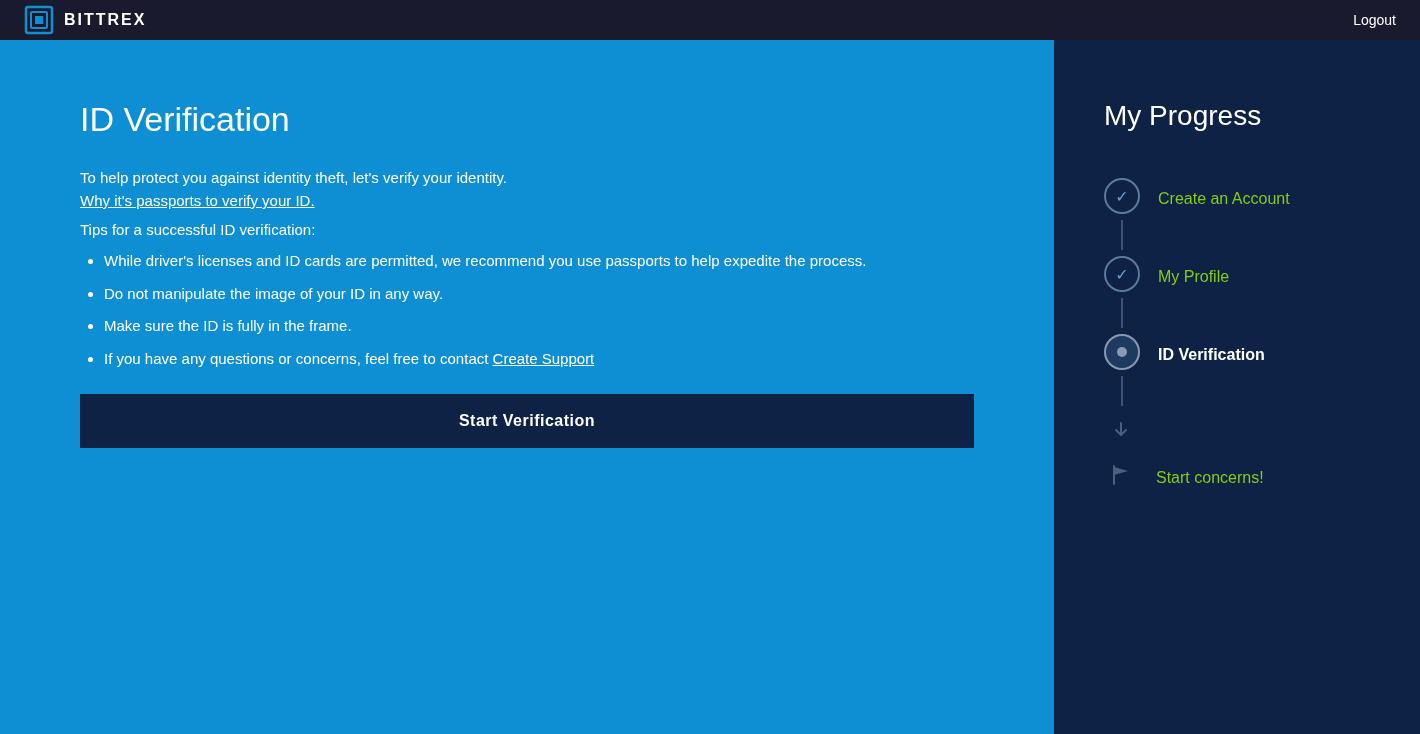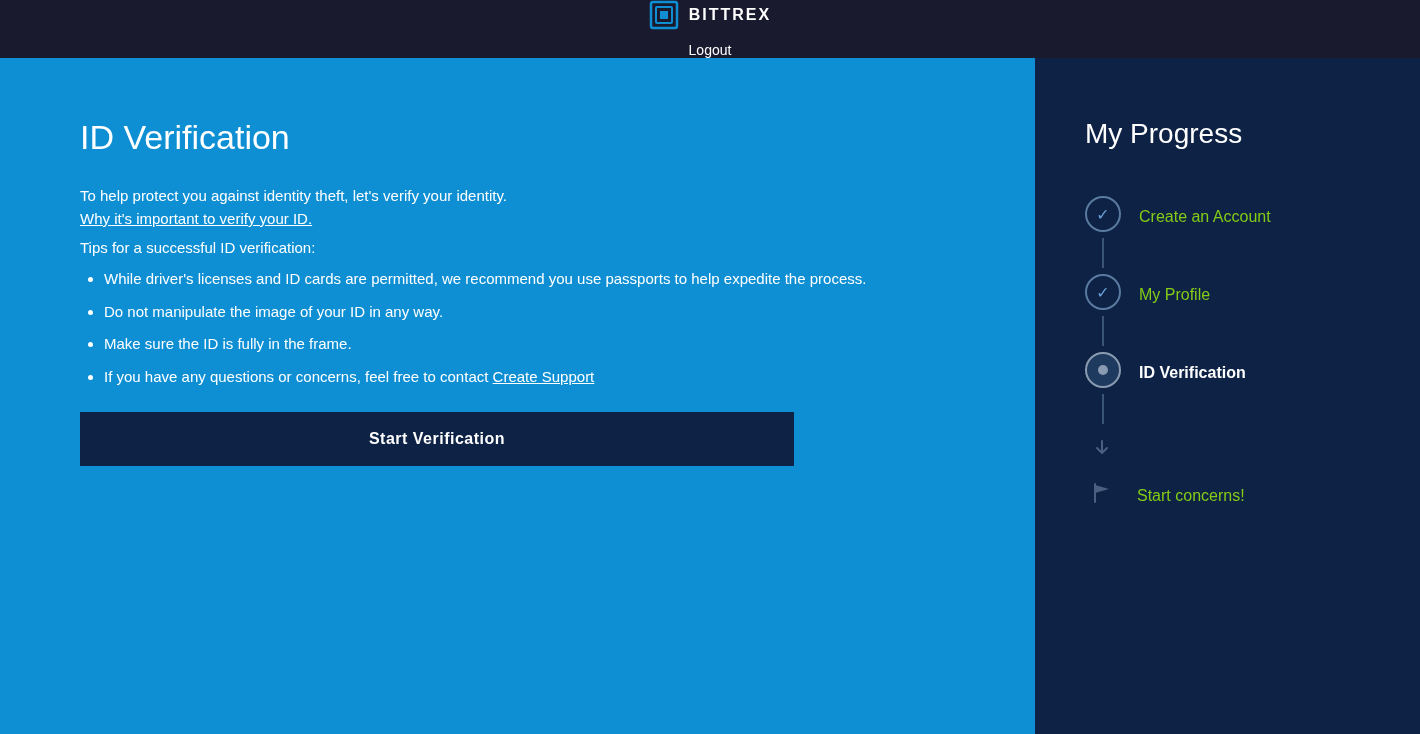--- a/index.html
+++ b/index.html
@@ -1,27 +1,26 @@
 <!DOCTYPE html>
 <html><head>
   <meta charset="utf-8">
   <style>
     * { margin: 0; padding: 0; box-sizing: border-box; }
     body { font-family: 'Segoe UI', Arial, sans-serif; width: 1420px; height: 734px; overflow: hidden; display: flex; flex-direction: column; }
 
     
     .header {
       background-color: #1a1a2e;
-      height: 58px;
+      height: 40px;
       display: flex;
       align-items: center;
       justify-content: space-between;
       padding: 0 24px;
       flex-shrink: 0;
-      flex-direction: column;
     }
     .logo-area {
       display: flex;
       align-items: center;
       gap: 10px;
     }
     .logo-icon {
       width: 30px;
       height: 30px;
     }
@@ -88,21 +87,21 @@
       line-height: 1.5;
       color: #ffffff;
     }
     .support-link {
       color: #ffffff;
       text-decoration: underline;
       cursor: pointer;
     }
     .start-btn {
       display: block;
-      width: 714px;
+      width: 894px;
       padding: 18px;
       background-color: #0d2244;
       color: #ffffff;
       font-size: 16px;
       font-weight: 600;
       text-align: center;
       border: none;
       cursor: pointer;
       letter-spacing: 0.5px;
     }
@@ -201,21 +200,21 @@
     <span class="logo-text">BITTREX</span>
   </div>
   <button class="logout-btn">Logout</button>
 </header>
 
 <div class="main">
 
   <div class="left-panel">
     <h1 class="page-title">ID Verification</h1>
     <p class="intro-text">To help protect you against identity theft, let's verify your identity.</p>
-    <a class="link-text">Why it's important to verify your ID.</a>
+    <a class="link-text">Why it's passports to verify your ID.</a>
     <p class="tips-heading">Tips for a successful ID verification:</p>
     <ul class="tips-list">
       <li>While driver's licenses and ID cards are permitted, we recommend you use passports to help expedite the process.</li>
       <li>Do not manipulate the image of your ID in any way.</li>
       <li>Make sure the ID is fully in the frame.</li>
       <li>
         <span>If you have any questions or concerns, feel free to contact</span>
         <a class="support-link">Create Support</a>
       </li>
     </ul>

